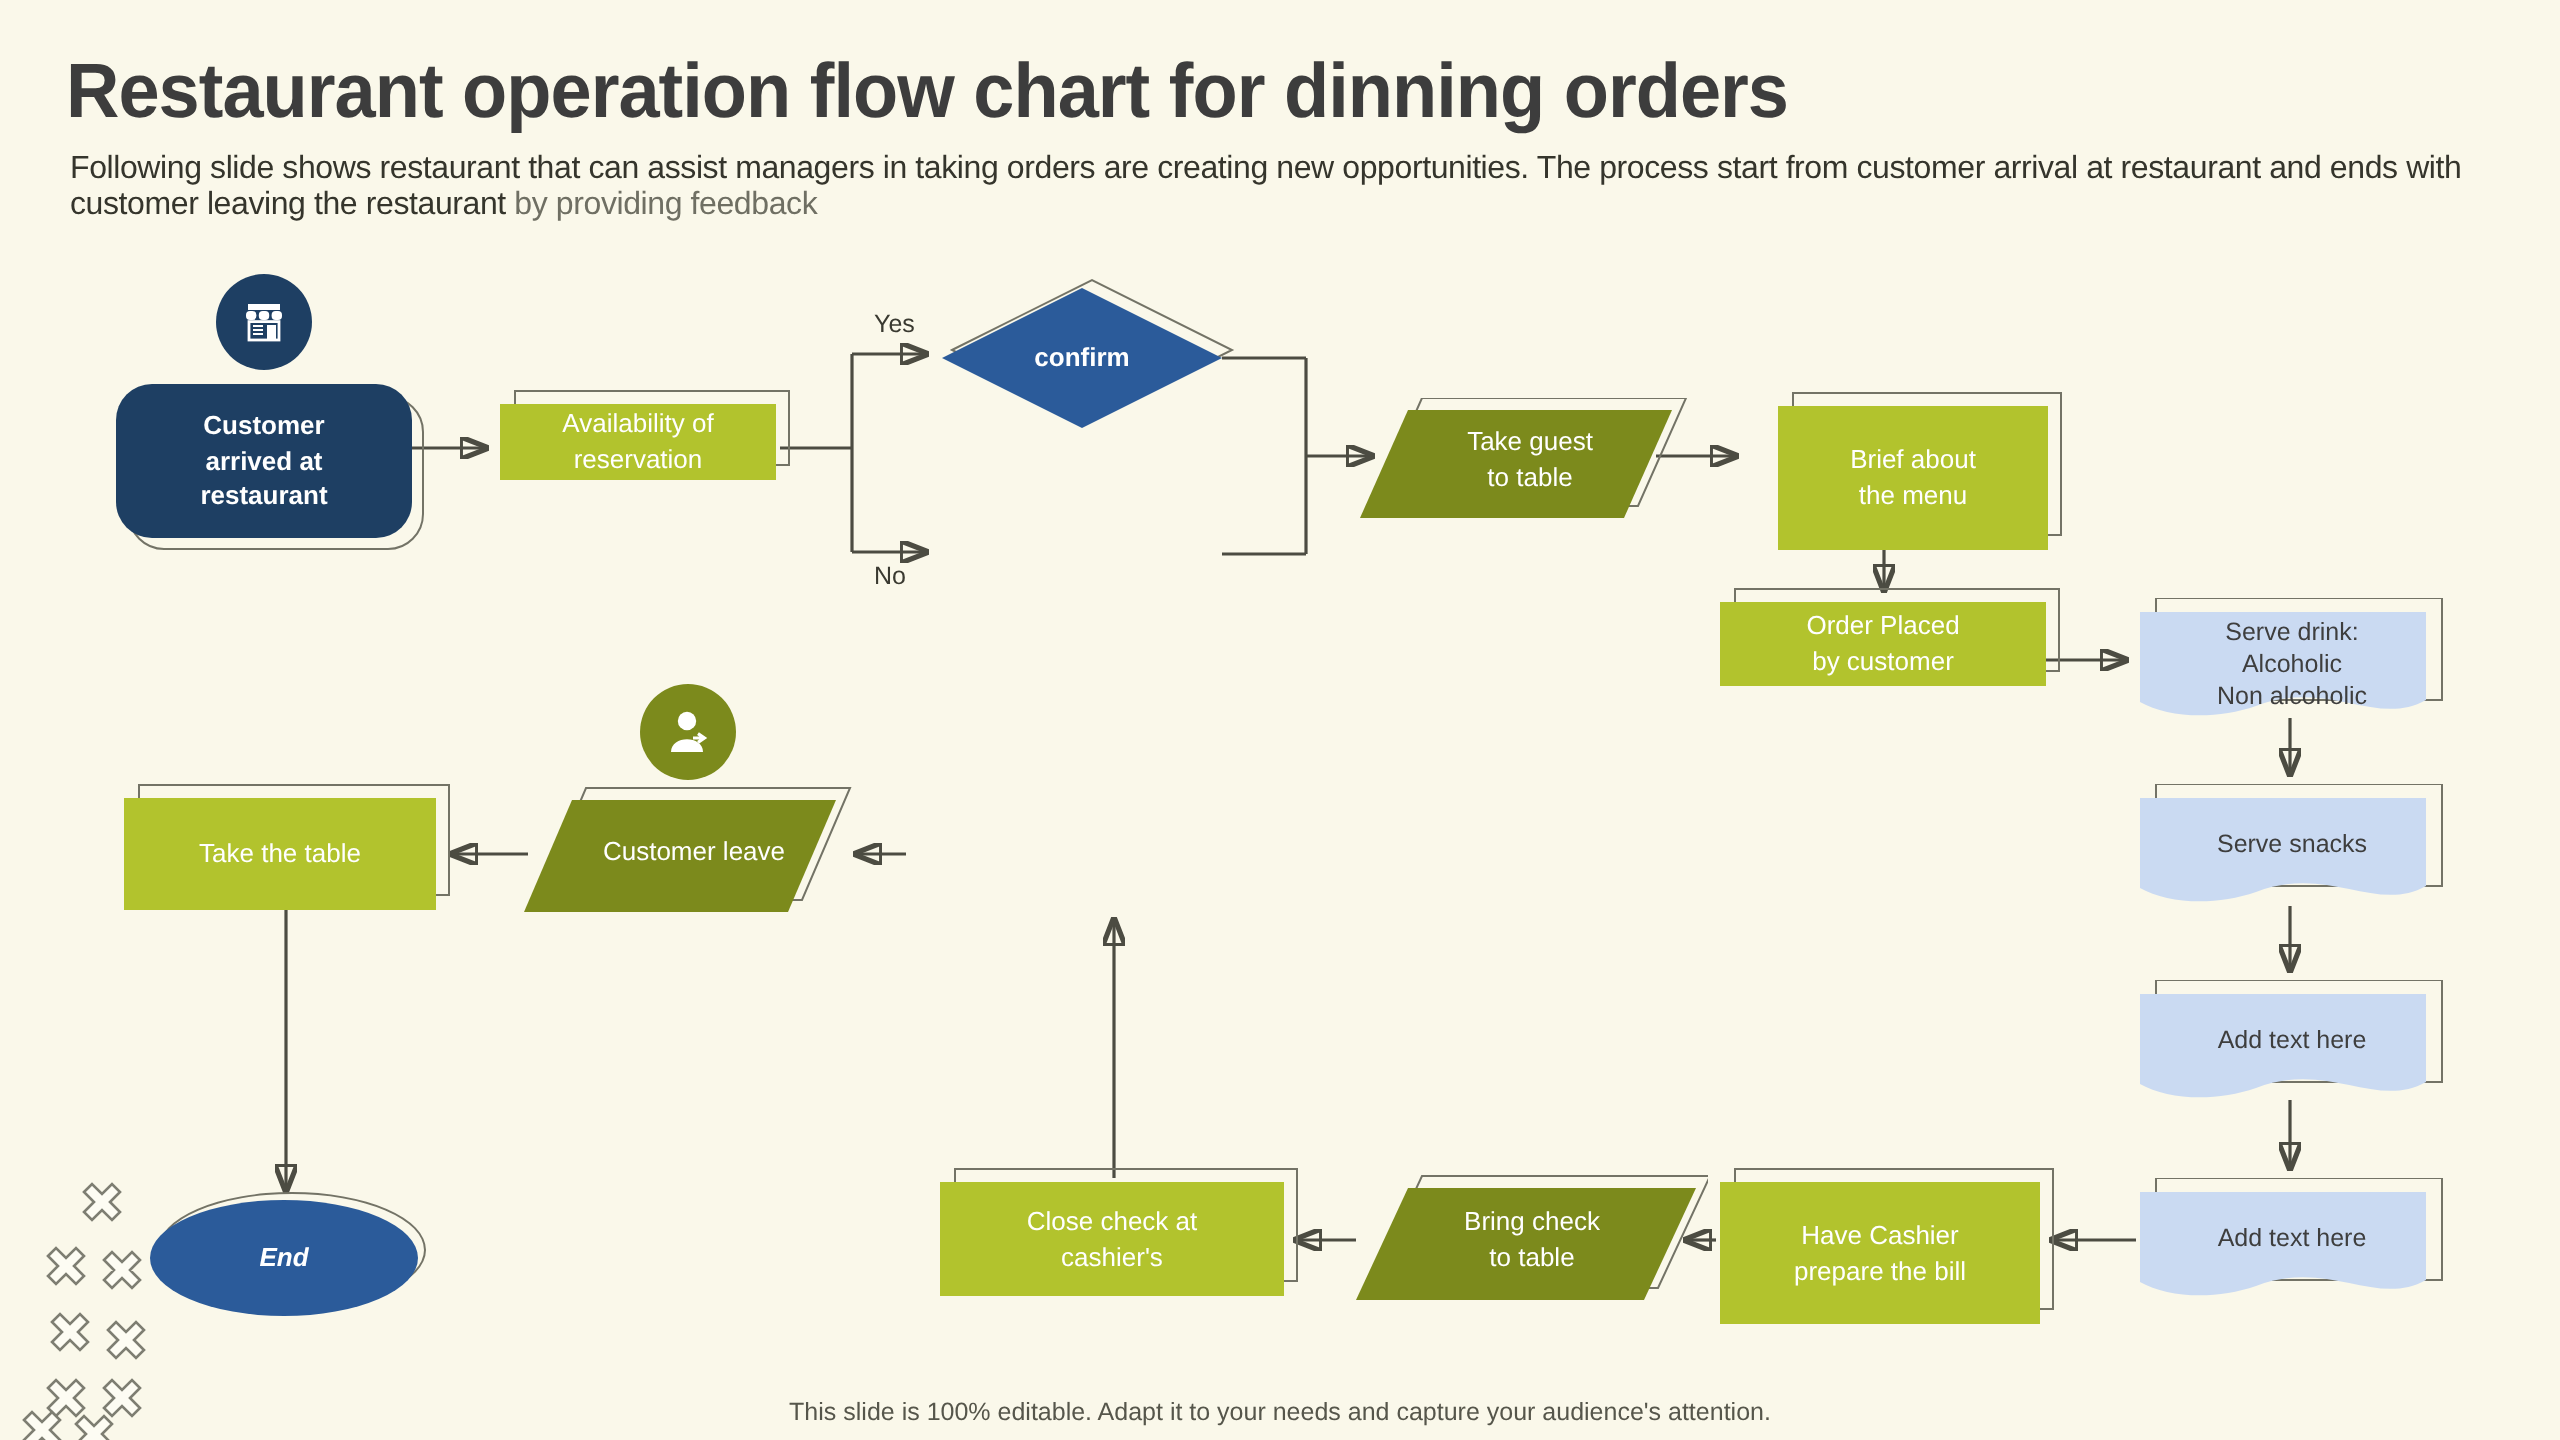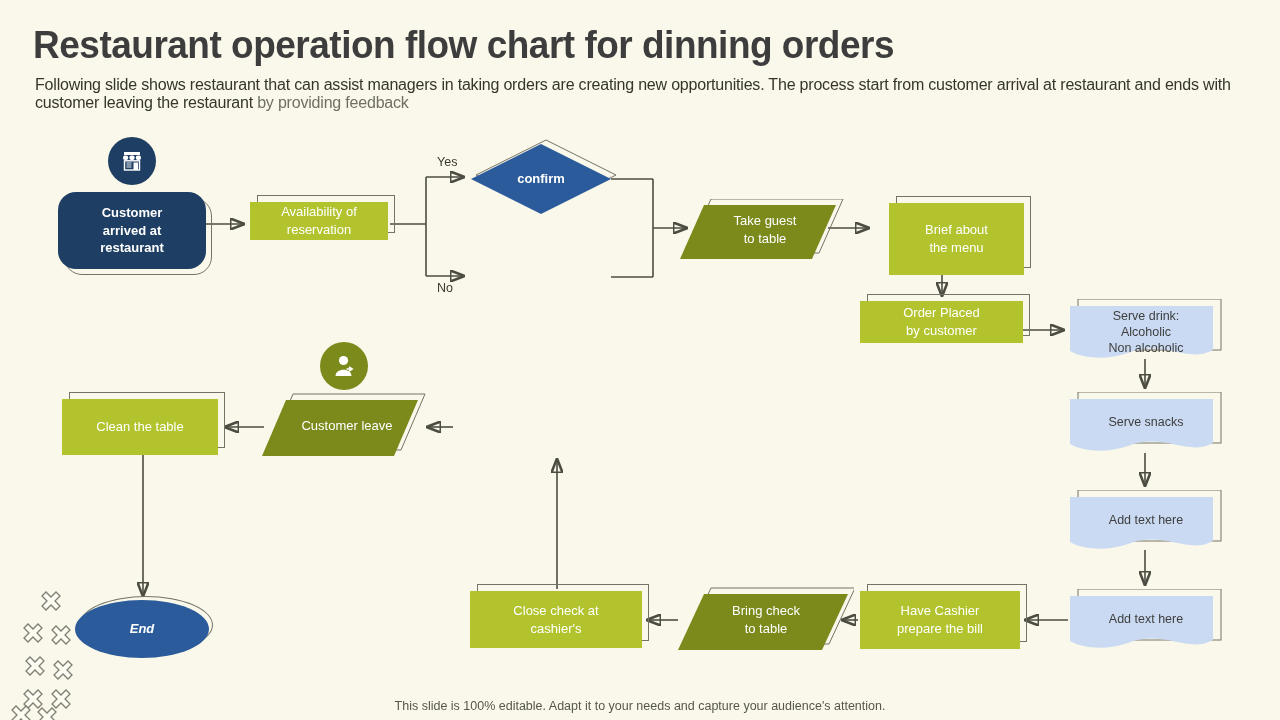--- a/index.html
+++ b/index.html
@@ -201,21 +201,21 @@
   </div>
 
   <div class="node" style="left:1070px; top:589px; width:152px; height:62px;">
     <svg class="shape-svg" width="152" height="62" viewBox="0 0 152 62">
       <rect class="oline" x="8" y="0" width="143" height="51" fill="none"></rect>
       <path class="doc-fill" d="M0,7 L143,7 L143,51 C118,65 94,40 58,54 C38,61 14,60 0,52 Z"></path>
     </svg>
     <div class="label doc-label" style="top:-2px;">Add text here</div>
   </div>
 
-  <div class="node" style="left:860px; top:591px; width:160px; height:58px;">
+  <div class="node" style="left:860px; top:591px; width:160px; height:71px;">
     <div class="outline tr"></div>
     <div class="fill green"></div>
     <div class="label">Have Cashier
 prepare the bill</div>
   </div>
 
   <div class="node" style="left:678px; top:586px; width:176px; height:68px;">
     <svg class="shape-svg" width="176" height="68" viewBox="0 0 176 68">
       <polygon class="oline" points="33,2 177,2 151,58 7,58"></polygon>
       <polygon class="olive-fill" points="26,8 170,8 144,64 0,64"></polygon>
@@ -244,21 +244,21 @@
     <svg class="shape-svg" width="170" height="68" viewBox="0 0 170 68">
       <polygon class="oline" points="31,2 163,2 139,58 7,58"></polygon>
       <polygon class="olive-fill" points="24,8 156,8 132,64 0,64"></polygon>
     </svg>
     <div class="label">Customer leave</div>
   </div>
 
   <div class="node" style="left:62px; top:399px; width:156px; height:56px;">
     <div class="outline tr"></div>
     <div class="fill green"></div>
-    <div class="label">Clean the table</div>
+    <div class="label">Take the table</div>
   </div>
 
   <div class="node ellipse" style="left:75px; top:600px; width:134px; height:58px;">
     <div class="outline ell"></div>
     <div class="fill navy"></div>
     <div class="label end-label">End</div>
   </div>
 
   <svg class="cross" style="left:10px; top:585px;" width="80" height="135" viewBox="0 0 80 135">
     <defs>

